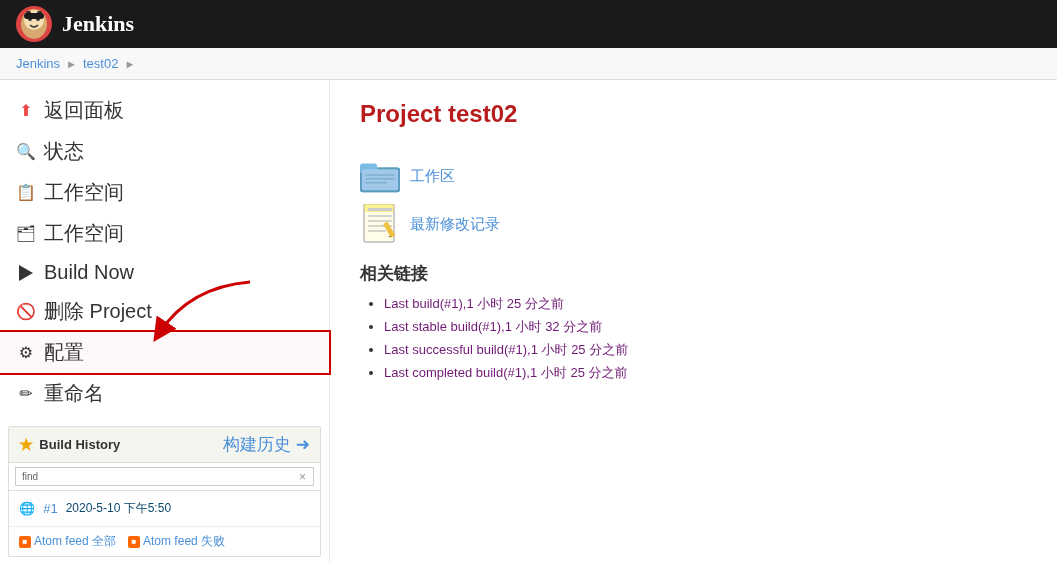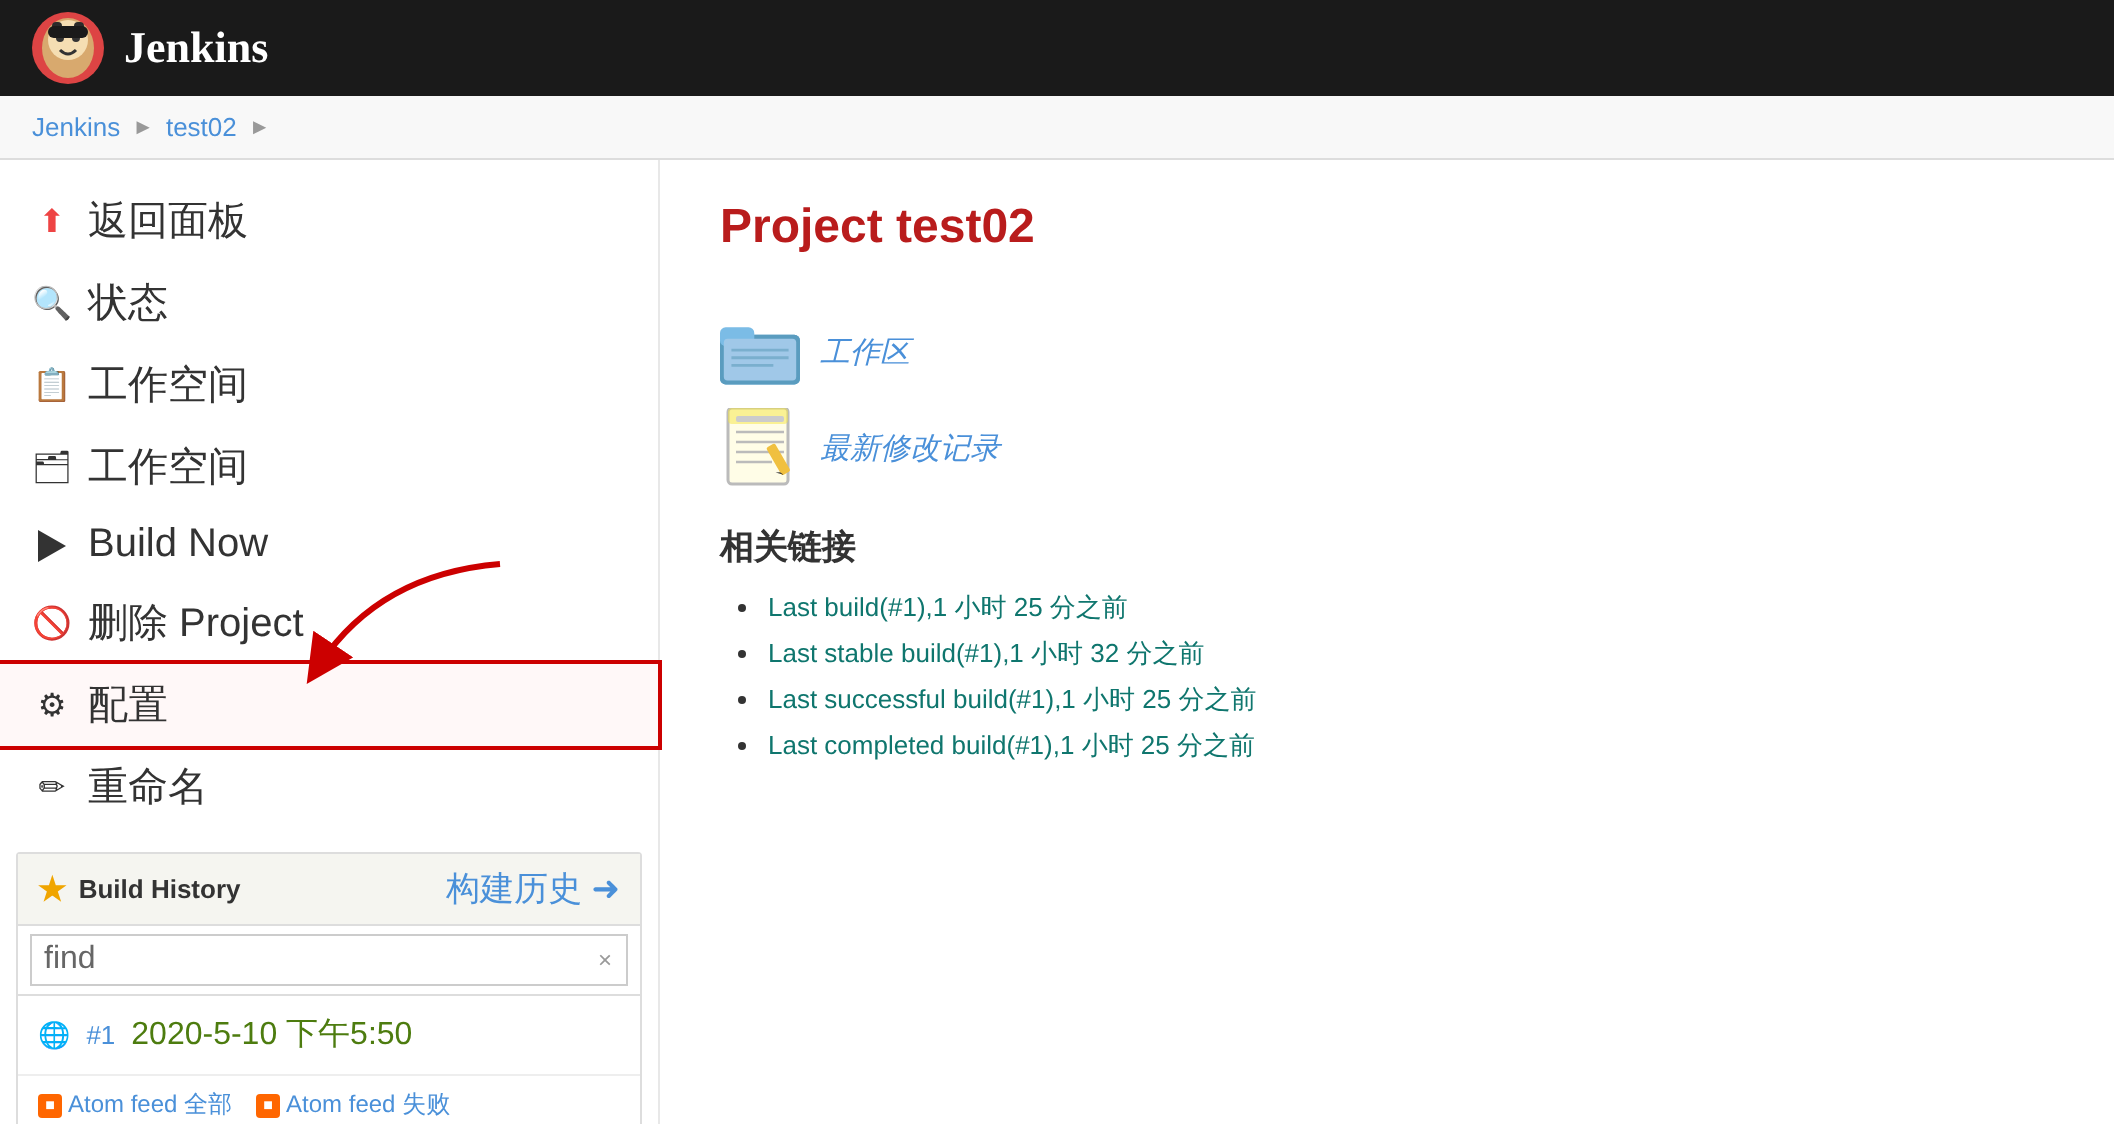--- a/index.html
+++ b/index.html
@@ -153,22 +153,22 @@
       align-items: center;
       gap: 8px;
       padding: 5px 10px;
     }
     .build-item-number {
       color: #4a90d9;
       text-decoration: none;
       font-size: 13px;
     }
     .build-item-time {
-      color: #4d7c0f;
-      font-size: 16px;
+      color: #0c4a6e;
+      font-size: 12px;
     }
     .build-footer {
       border-top: 1px solid #eee;
       padding: 6px 10px;
       display: flex;
       gap: 12px;
       align-items: center;
       font-size: 12px;
     }
     .atom-feed-link {
@@ -197,21 +197,20 @@
       overflow-y: auto;
     }
     .project-title {
       font-size: 24px;
       font-weight: bold;
       margin-bottom: 30px;
       color: #b91c1c;
     }
     .workspace-links {
       margin-bottom: 20px;
-      font-style: italic;
     }
     .workspace-link-item {
       display: flex;
       align-items: center;
       gap: 10px;
       margin-bottom: 12px;
     }
     .workspace-link-icon {
       width: 40px;
       height: 36px;
@@ -233,21 +232,21 @@
       color: #333;
     }
     .related-links ul {
       list-style: disc;
       padding-left: 24px;
     }
     .related-links li {
       margin-bottom: 5px;
     }
     .related-links a {
-      color: #0f766e;
+      color: #701a75;
       text-decoration: none;
       font-size: 13px;
     }
 
     
     .star-icon {
       color: #f0a500;
       font-size: 16px;
     }
   </style>
@@ -340,21 +339,21 @@
 
     <div class="build-history">
       <div class="build-history-header">
         <div class="build-history-title">
           <span class="star-icon">★</span>
           <span>Build History</span>
         </div>
         <a href="#" class="build-history-link">构建历史 ➜</a>
       </div>
       <div class="build-history-search">
-        <input type="text" style="width: 100%; padding: 3px 20px 3px 6px; border: 1px solid rgb(204, 204, 204); font-size: 16px; outline: none; color: rgb(102, 102, 102);" value="find">
+        <input type="text" style="width: 100%; padding: 3px 20px 3px 6px; border: 1px solid rgb(204, 204, 204); font-size: 10px; outline: none; color: rgb(102, 102, 102);" value="find">
         <span class="search-clear">×</span>
       </div>
       <div class="build-list">
         <div class="build-item">
           <span style="color:#4a90d9; font-size:13px;">🌐</span>
           <a href="#" class="build-item-number">#1</a>
           <span class="build-item-time">2020-5-10 下午5:50</span>
         </div>
       </div>
       <div class="build-footer">

